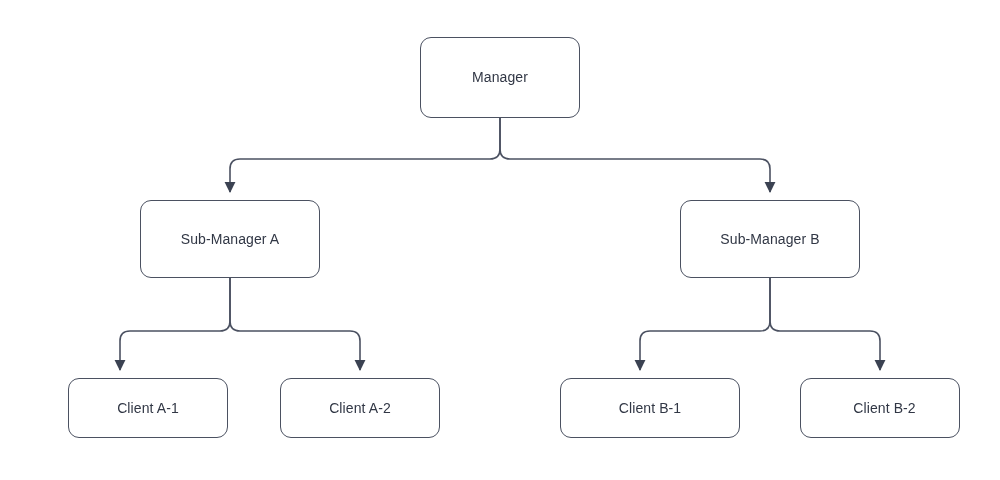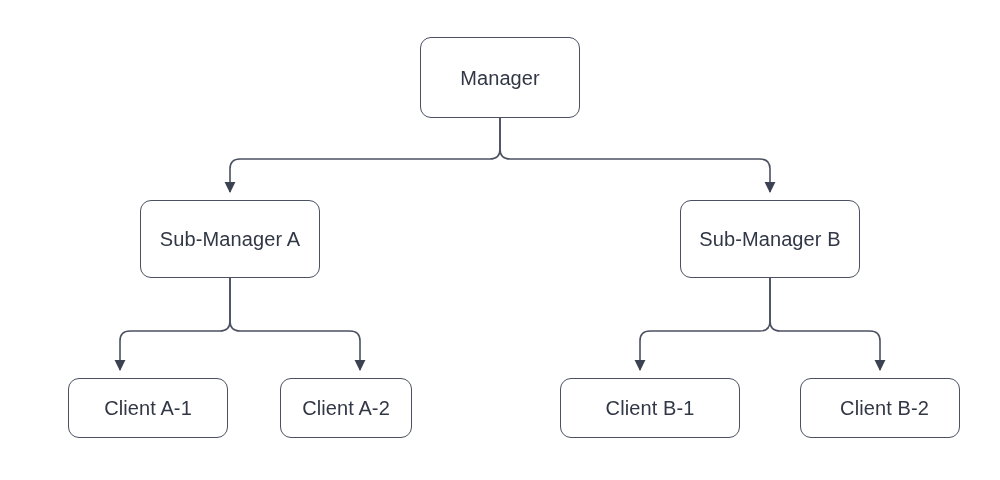--- a/index.html
+++ b/index.html
@@ -27,21 +27,21 @@
   .node {
     position: absolute;
     box-sizing: border-box;
     display: flex;
     align-items: center;
     justify-content: center;
     background: #ffffff;
     border: 1.6px solid #4b5161;
     border-radius: 11px;
     color: #313745;
-    font-size: 20px;
+    font-size: 14px;
     line-height: 1.2;
     letter-spacing: 0.1px;
     white-space: nowrap;
     user-select: none;
   }
   .node-label {
     pointer-events: none;
   }
 </style>
 </head>
@@ -111,21 +111,21 @@
   </div>
 
   <div class="node" style="left:140px; top:200px; width:180px; height:78px;">
     <span class="node-label">Sub-Manager A</span>
   </div>
 
   <div class="node" style="left:40px; top:378px; width:160px; height:60px;margin-left:28px;">
     <span class="node-label">Client A-1</span>
   </div>
 
-  <div class="node" style="left:280px; top:378px; width:132px; height:60px;">
+  <div class="node" style="left:280px; top:378px; width:160px; height:60px;">
     <span class="node-label">Client A-2</span>
   </div>
 
   <div class="node" style="left:560px; top:378px; width:180px; height:60px;">
     <span class="node-label">Client B-1</span>
   </div>
 
   <div class="node" style="left:800px; top:378px; width:160px; height:60px;padding-left:9px;">
     <span class="node-label">Client B-2</span>
   </div>

